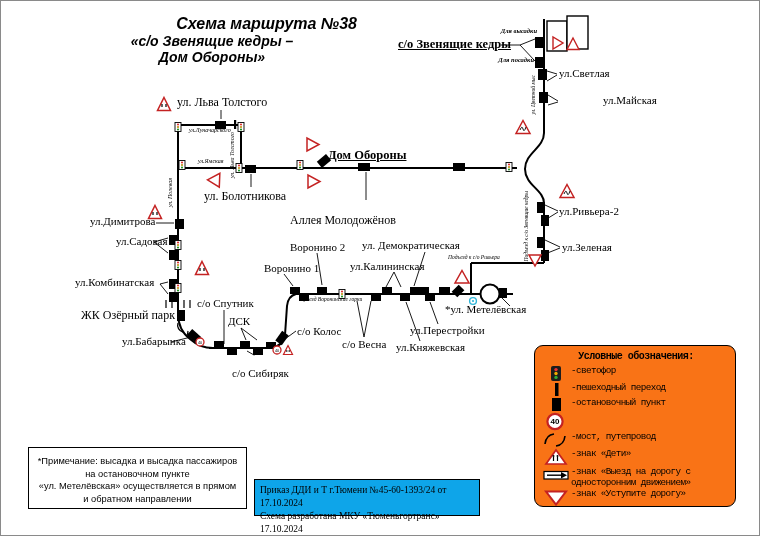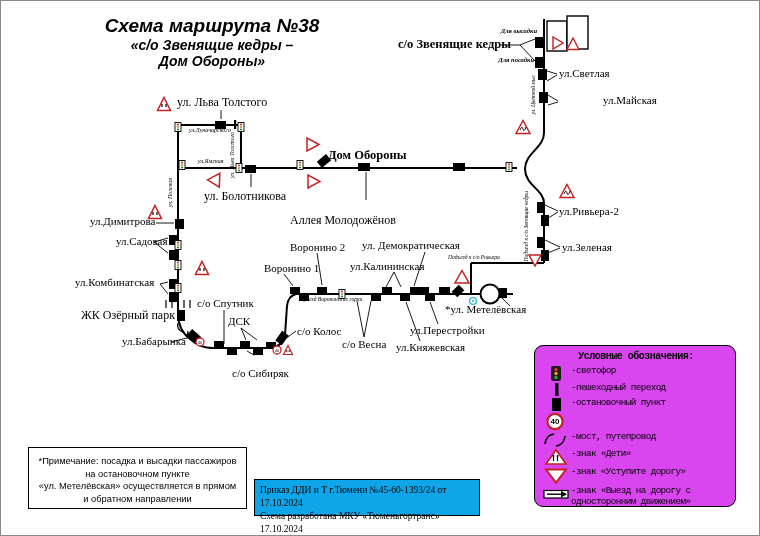--- a/index.html
+++ b/index.html
@@ -1,30 +1,30 @@
 <!DOCTYPE html>
 <html lang="ru"><head>
 <meta charset="utf-8">
 <style>
   html,body{margin:0;padding:0;background:#fff;}
   .canvas{position:relative;width:758px;height:534px;border:1px solid #8a8a8a;
           background:#ffffff;overflow:hidden;font-family:"Liberation Serif",serif;color:#000;}
   .abs{position:absolute;white-space:nowrap;}
   .map-svg{position:absolute;left:0;top:0;}
   .title{font-family:"Liberation Sans",sans-serif;font-weight:bold;font-style:italic;text-align:center;}
-  .t1{font-size:19px;} .t2{font-size:14px;}
+  .t1{font-size:16px;text-align:right;} .t2{font-size:14px;}
   .stoplbl{font-size:11px;line-height:11px;}
   .stoplbl12{font-size:12px;line-height:12px;}
-  .bold-u{font-weight:bold;font-size:12.5px;}
+  .bold-u{font-weight:bold;text-decoration:underline;font-size:12.5px;}
   .street{font-size:6px;font-style:italic;line-height:6px;}
   .street5{font-size:5.5px;font-style:italic;line-height:5.5px;}
   .vtext{writing-mode:vertical-rl;transform:rotate(180deg);}
   .board{font-size:6.5px;font-weight:bold;font-style:italic;width:44px;text-align:right;line-height:7px;}
   .legend-box{position:absolute;left:533px;top:344px;width:202px;height:162px;border:1.4px solid #000;
-              border-radius:9px;background:#d946ef;box-sizing:border-box;padding:5px 6px 0 8px;
+              border-radius:9px;background:#f97316;box-sizing:border-box;padding:5px 6px 0 8px;
               font-family:"Liberation Mono",monospace;}
   .legend-title{font-weight:bold;font-size:10px;text-align:center;margin-bottom:3px;letter-spacing:-0.5px;}
   .lrow{display:flex;align-items:flex-start;margin-bottom:0px;}
   .licon{width:28px;flex:0 0 28px;display:flex;justify-content:flex-start;}
   .ltext{font-size:9.3px;line-height:11px;width:156px;white-space:normal;letter-spacing:-0.6px;}
   .note-box{position:absolute;left:27px;top:446px;width:219px;height:62px;border:1.5px solid #000;
             background:#fff;box-sizing:border-box;font-family:"Liberation Sans",sans-serif;
             font-size:9.3px;line-height:12.5px;text-align:center;padding-top:7px;}
   .footer-box{position:absolute;left:253px;top:478px;width:226px;height:37px;border:1.2px solid #000;
               background:#0ea5e9;box-sizing:border-box;font-size:9.5px;line-height:13px;padding:4px 5px;}
@@ -395,41 +395,41 @@
             <circle cx="10.5" cy="8" r="1" fill="#000"></circle>
             <circle cx="14.5" cy="8" r="1" fill="#000"></circle>
             <path d="M10.5,9 l0,4 m4,-4 l0,4" stroke="#000" stroke-width="1.2"></path>
           </svg>
       </span>
       <span class="ltext">-знак «Дети»</span>
     </div>
 
     <div class="lrow">
       <span class="licon">
-        <svg width="26" height="19" viewBox="0 0 26 19">
-            <path d="M3,3.5 H23 L13,16.5 Z" fill="#fff" stroke="#c42222" stroke-width="2"></path>
-          </svg>
-      </span>
-      <span class="ltext">-знак «Уступите дорогу»</span>
-    </div>
-
-    <div class="lrow">
-      <span class="licon">
         <svg width="26" height="18" viewBox="0 0 26 18">
             <rect x="1" y="5.5" width="24" height="7.5" fill="#fff" stroke="#000" stroke-width="1.2"></rect>
             <line x1="4" y1="9.2" x2="18" y2="9.2" stroke="#000" stroke-width="1.4"></line>
             <path d="M18,5.9 L24,9.2 L18,12.5 Z" fill="#000"></path>
           </svg>
       </span>
       <span class="ltext">-знак «Выезд на дорогу с односторонним движением»</span>
     </div>
+
+    <div class="lrow">
+      <span class="licon">
+        <svg width="26" height="19" viewBox="0 0 26 19">
+            <path d="M3,3.5 H23 L13,16.5 Z" fill="#fff" stroke="#c42222" stroke-width="2"></path>
+          </svg>
+      </span>
+      <span class="ltext">-знак «Уступите дорогу»</span>
+    </div>
   </div>
 
   <div class="note-box">
-    <div>*Примечание: посадка и высадки пассажиров</div>
+    <div>*Примечание: высадка и высадка пассажиров</div>
     <div>на остановочном пункте</div>
     <div>«ул. Метелёвская» осуществляется в прямом</div>
     <div>и обратном направлении</div>
   </div>
 
   <div class="footer-box">
     <div>Приказ ДДИ и Т г.Тюмени №45-60-1393/24 от 17.10.2024</div>
     <div>Схема разработана МКУ «Тюменьгортранс» 17.10.2024</div>
   </div>
 

